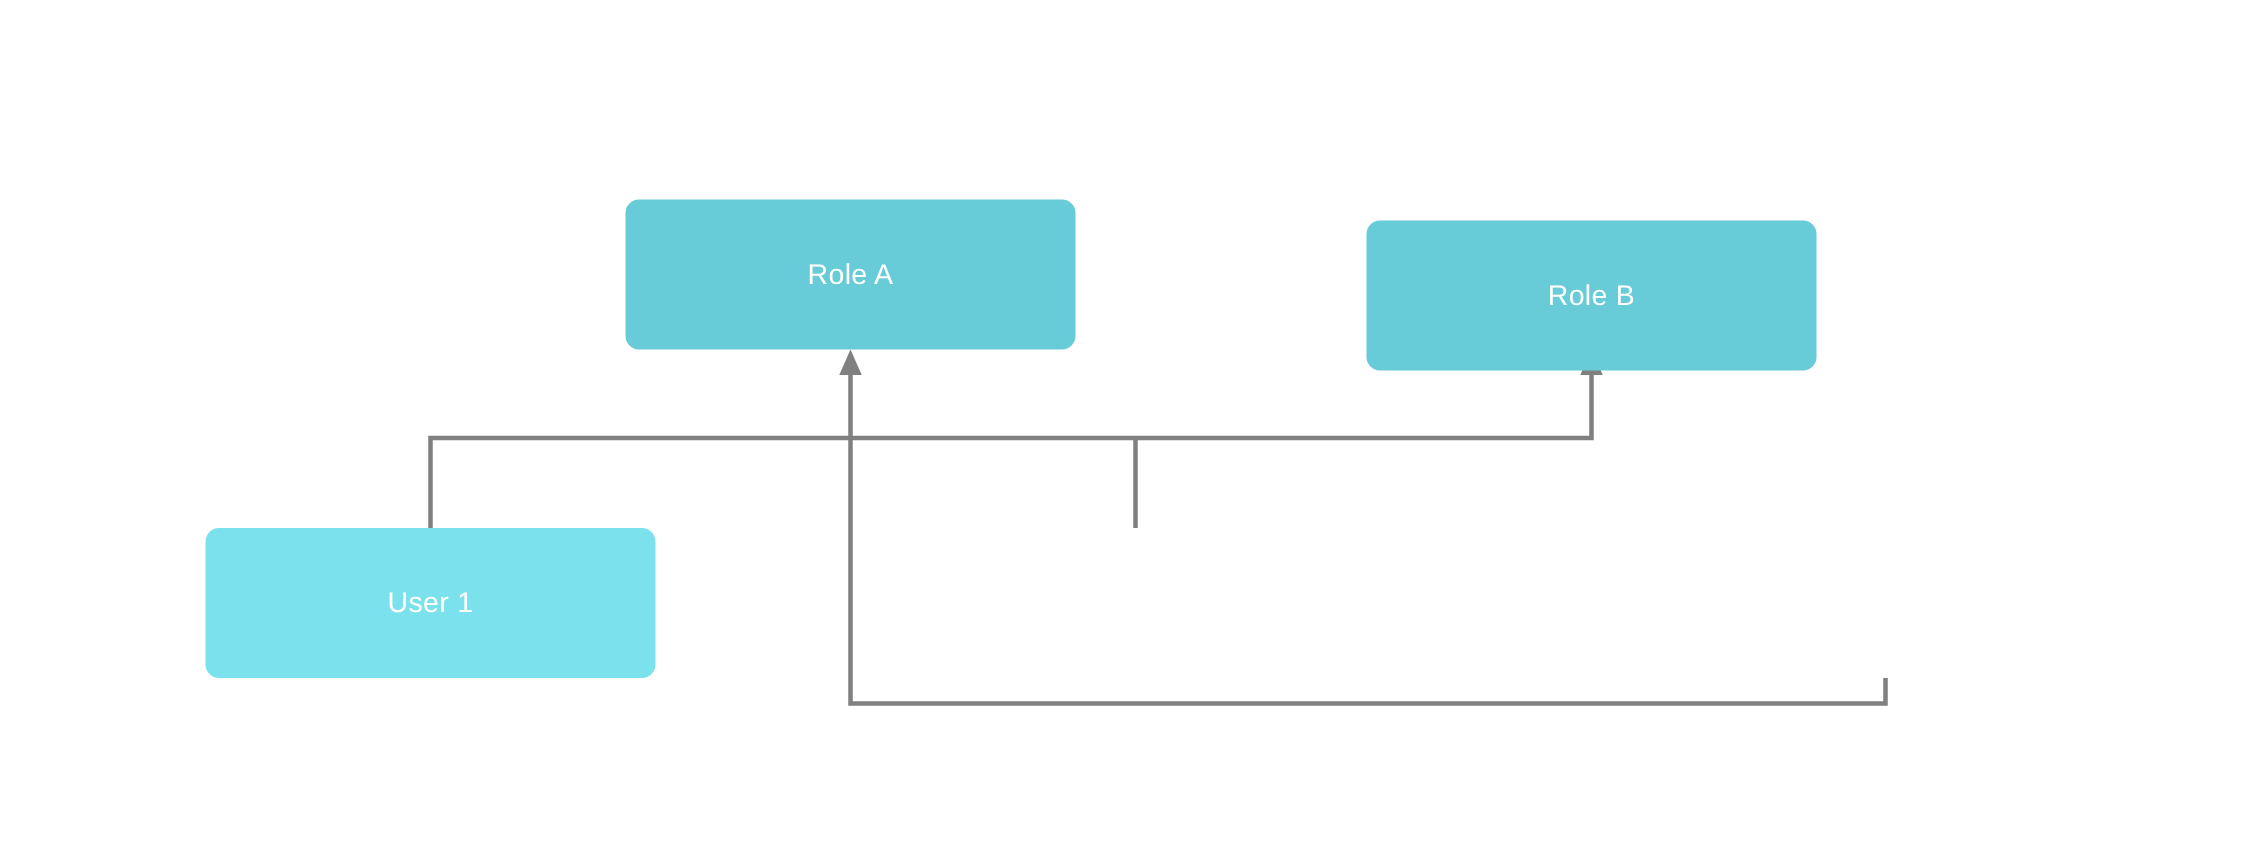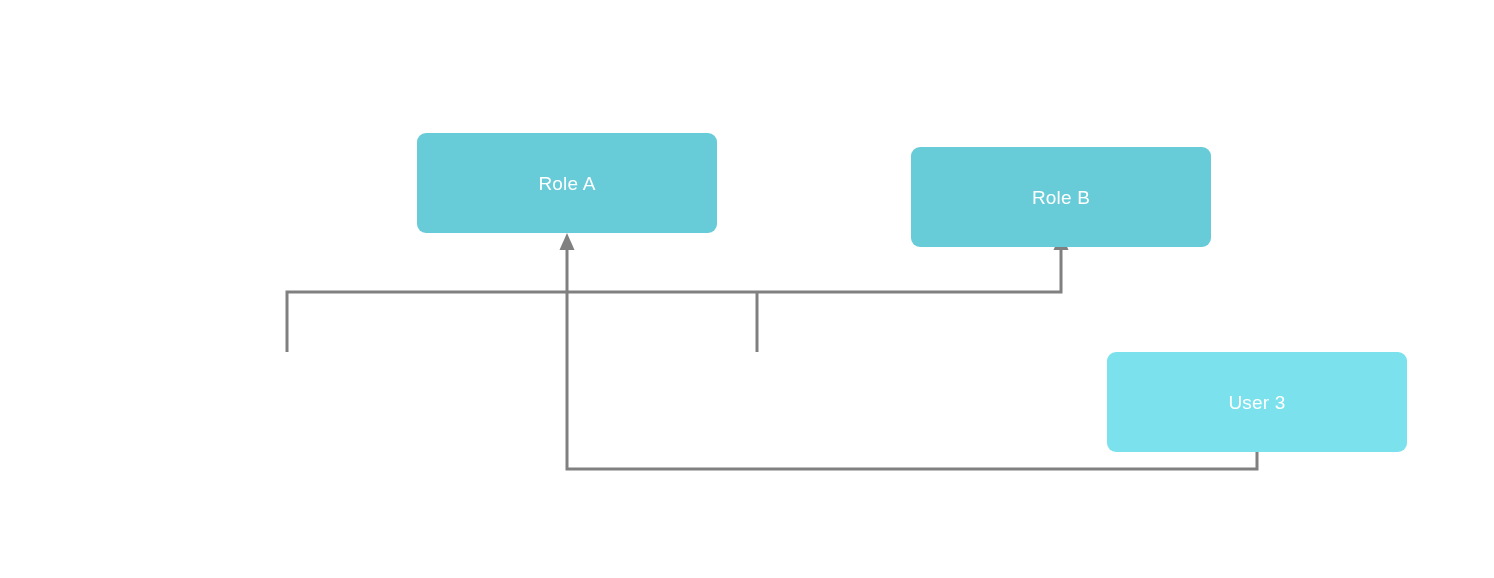--- a/index.html
+++ b/index.html
@@ -70,19 +70,19 @@
   </svg>
 
   <div class="node role" style="left:417px; top:133px;">
     <span class="node-label">Role A</span>
   </div>
 
   <div class="node role" style="left:911px; top:147px;">
     <span class="node-label">Role B</span>
   </div>
 
+  <div class="node user" style="left:137px; top:352px;">
+    <span class="node-label">User 1</span>
+  </div>
 
 
-  <div class="node user" style="left:1107px; top:352px;">
-    <span class="node-label">User 3</span>
-  </div>
 
 </div>
 
 </body></html>

